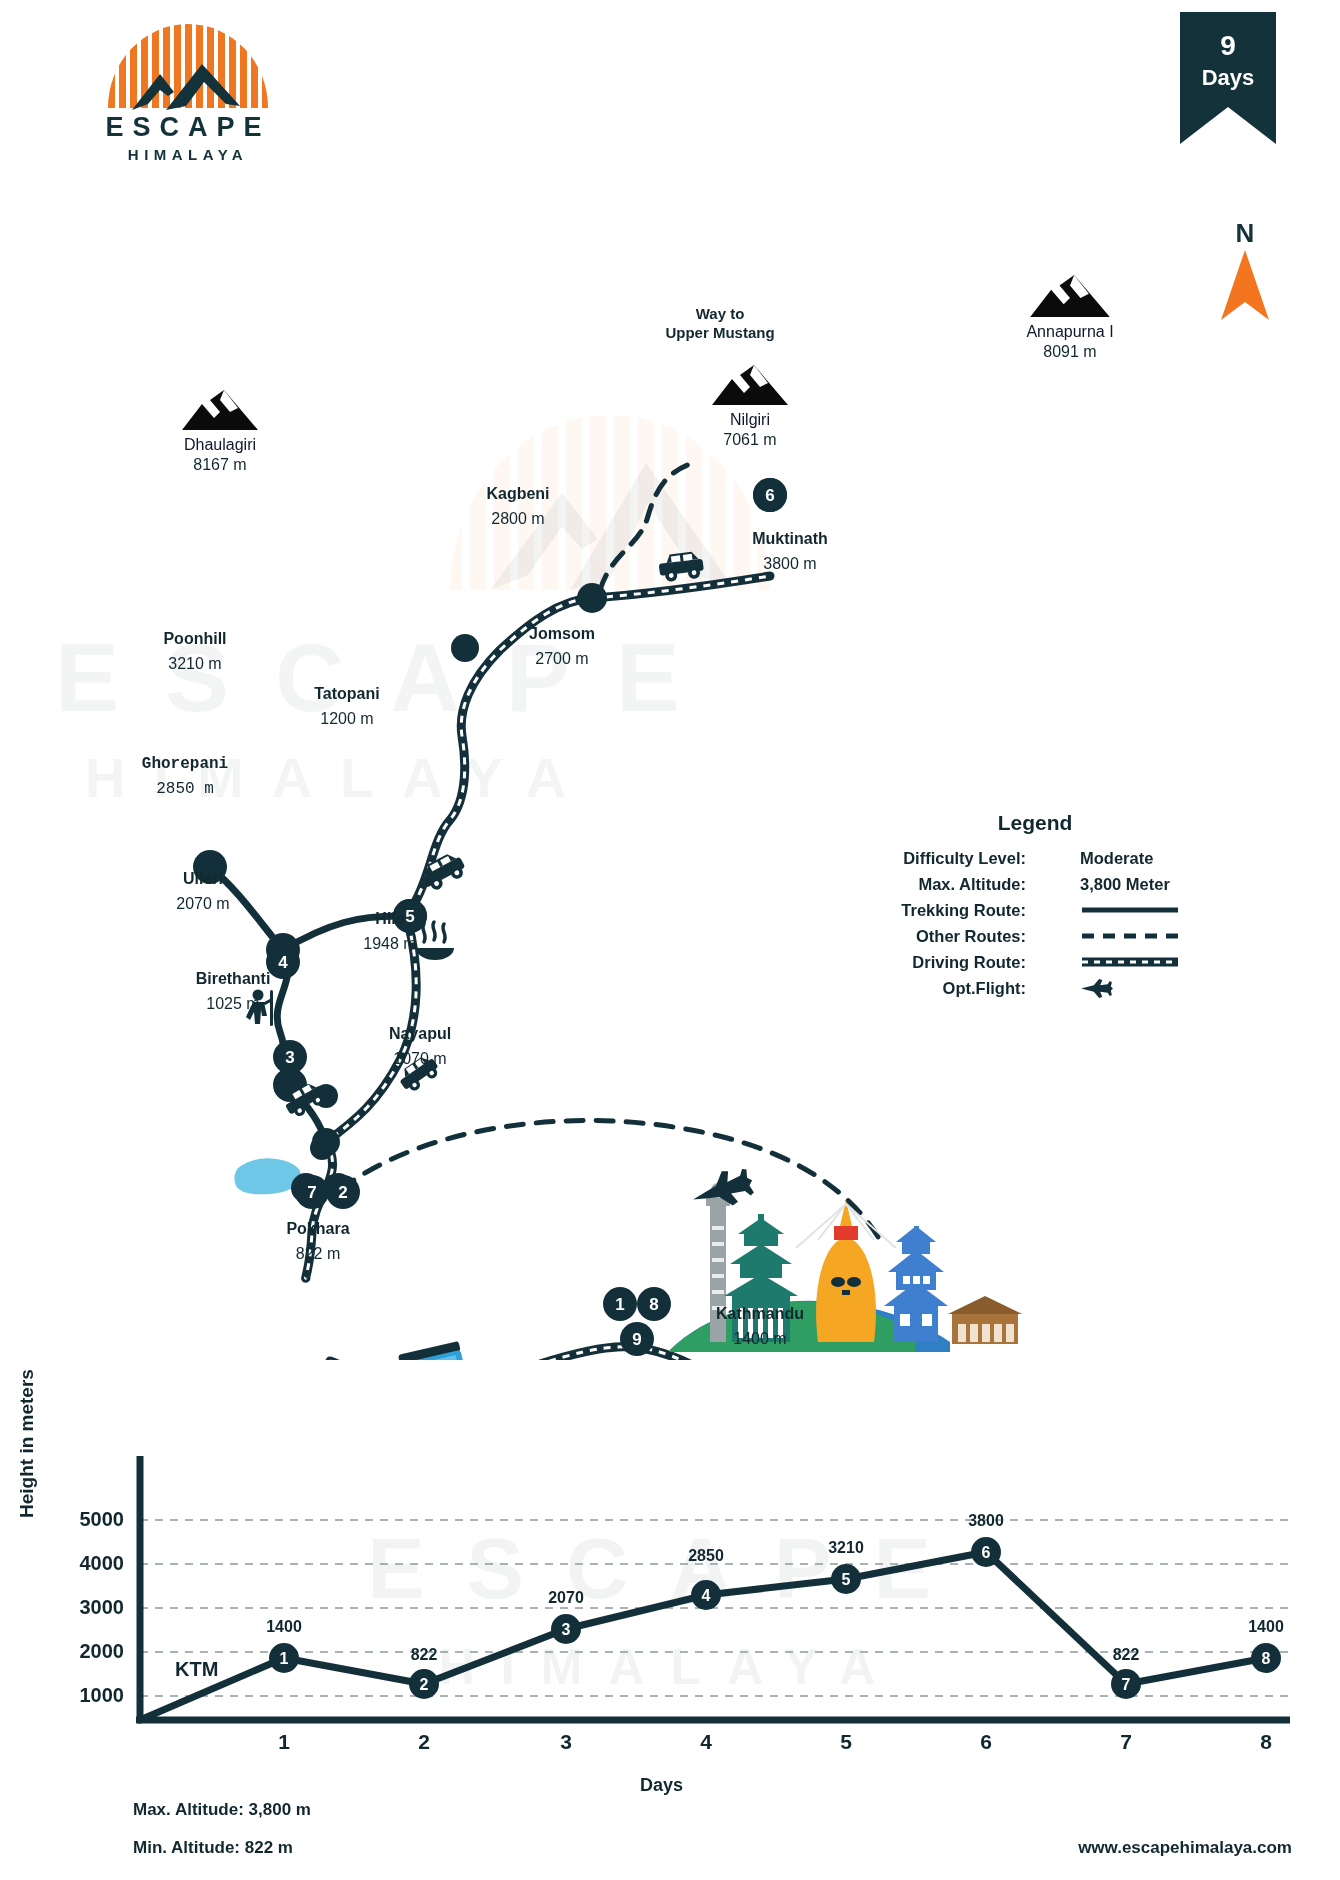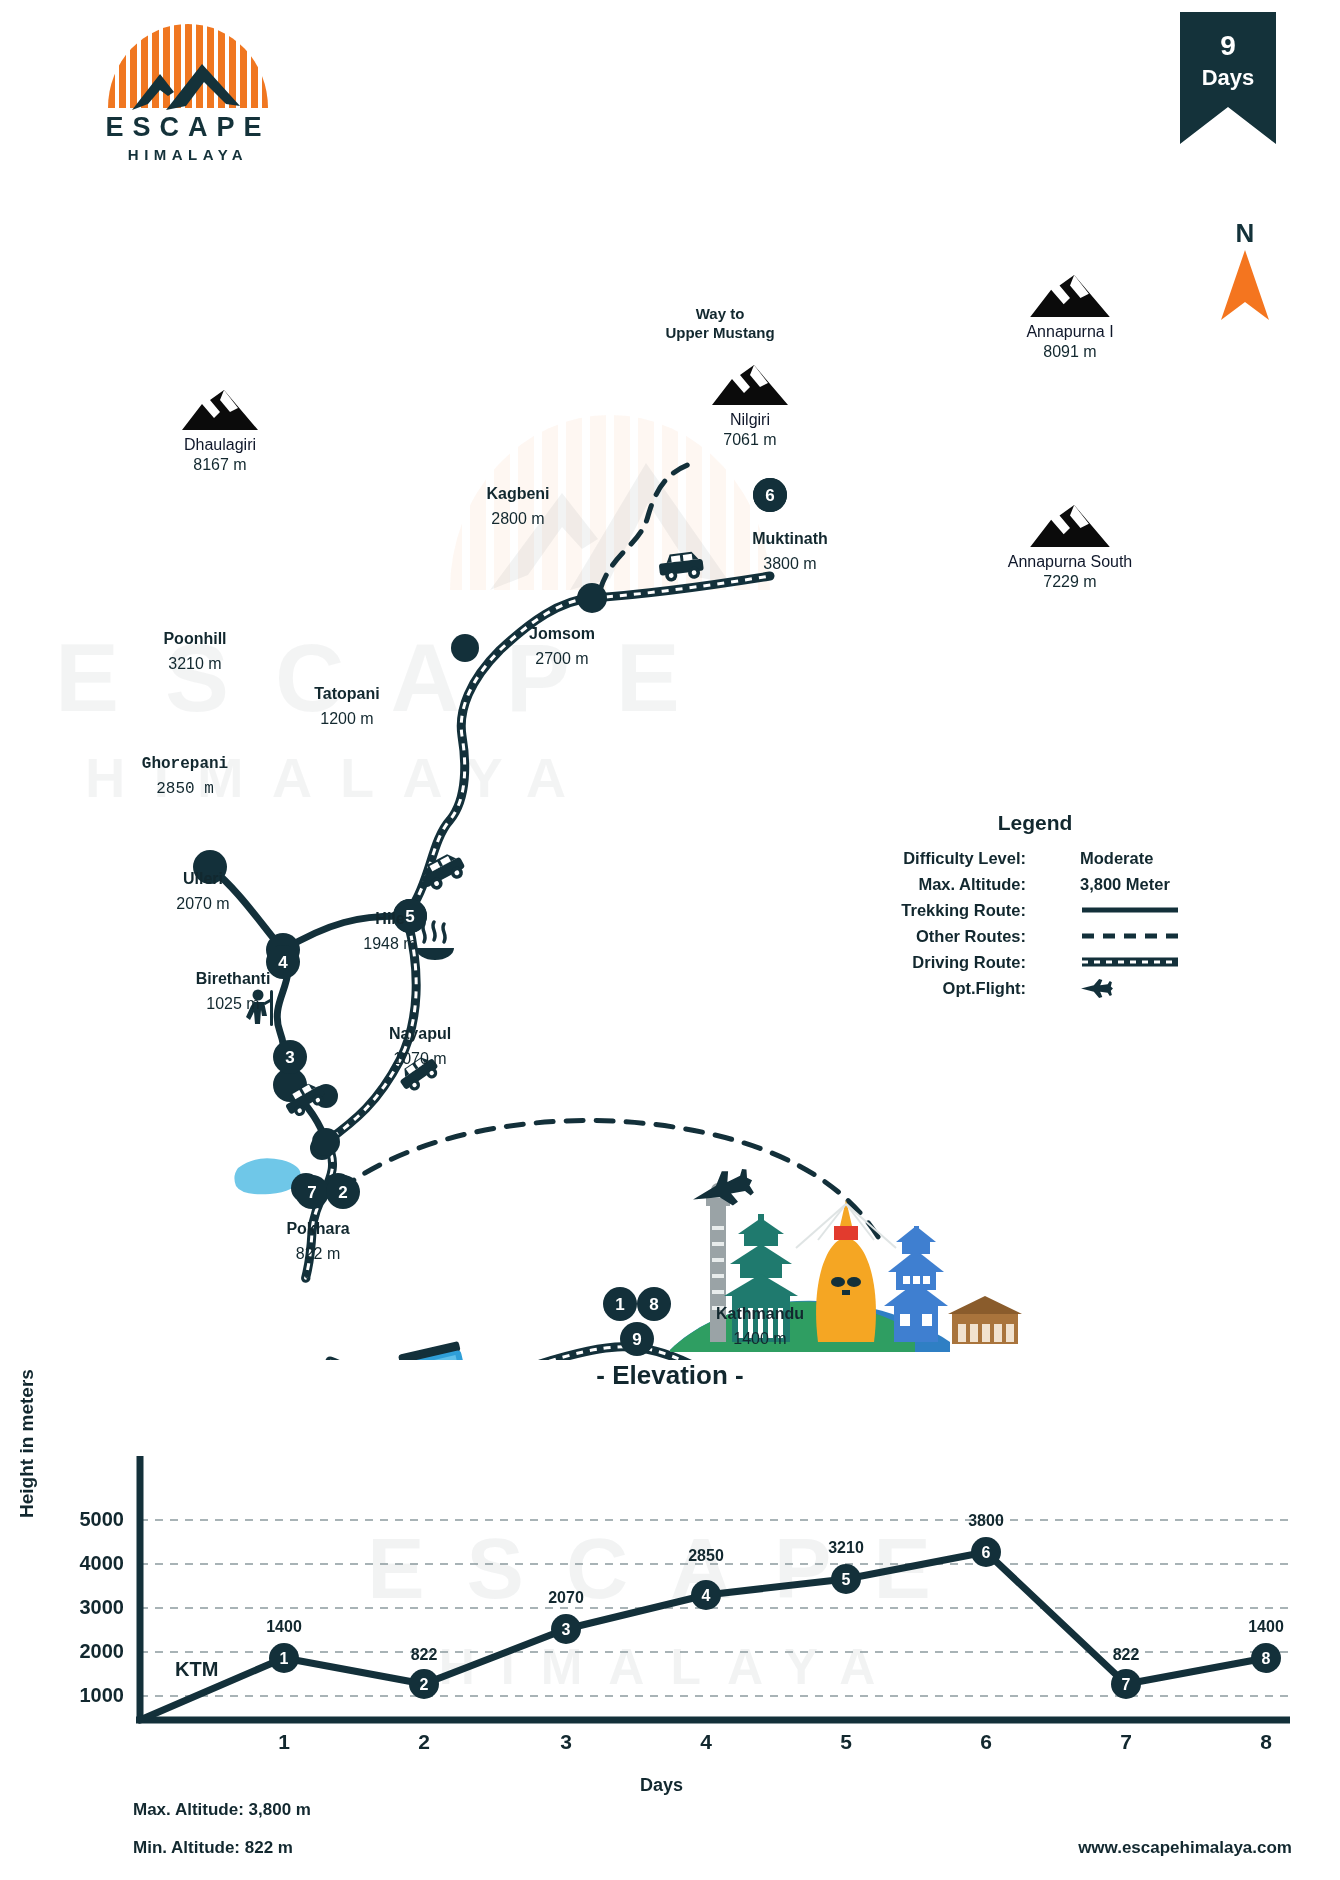--- a/index.html
+++ b/index.html
@@ -434,28 +434,20 @@
 
     <div class="mt-block" style="left:960px; top:95px; width:220px;">
       <svg class="mt-ico" width="84" height="44" viewBox="0 0 80 42">
         <path d="M2 40 L22 14 L34 28 L40 22 L30 10 L44 0 L78 40 Z" fill="#0b0b0b"></path>
         <path d="M44 0 L58 18 L50 22 L40 10 Z" fill="#ffffff"></path>
       </svg>
       <div class="mt-name">Annapurna I</div>
       <div class="mt-alt">8091 m</div>
     </div>
 
-    <div class="mt-block" style="left:940px; top:325px; width:260px;">
-      <svg class="mt-ico" width="84" height="44" viewBox="0 0 80 42">
-        <path d="M2 40 L22 14 L34 28 L40 22 L30 10 L44 0 L78 40 Z" fill="#0b0b0b"></path>
-        <path d="M44 0 L58 18 L50 22 L40 10 Z" fill="#ffffff"></path>
-      </svg>
-      <div class="mt-name">Annapurna South</div>
-      <div class="mt-alt">7229 m</div>
-    </div>
 
     <div id="compass">
       <div class="n">N</div>
       <svg width="56" height="80" viewBox="0 0 56 80">
         <path d="M28 4 L52 74 L28 56 L4 74 Z" fill="#f4751f"></path>
       </svg>
     </div>
 
     <div class="place" style="left:110px; top:450px; width:170px;">
       <div class="p-name">Poonhill</div>
@@ -557,21 +549,20 @@
         <span class="v swatch">
           <svg width="34" height="26" viewBox="0 0 64 34">
             <path d="M2 18 L26 12 L36 0 L42 2 L38 12 L52 10 L56 4 L60 6 L58 14 L62 18 L58 22 L60 30 L56 32 L52 26 L38 24 L42 34 L36 36 L26 24 Z" fill="#13303a"></path>
           </svg>
         </span>
       </div>
     </div>
   </div>
 
   <div id="chart-sec">
-    <div id="chart-title">- Elevation -</div>
 
     <div id="chart-wrap">
       <div id="ylabel">Height in meters</div>
 
       <div class="ytick" style="left:38px; top:100px;">5000</div>
       <div class="ytick" style="left:38px; top:144px;">4000</div>
       <div class="ytick" style="left:38px; top:188px;">3000</div>
       <div class="ytick" style="left:38px; top:232px;">2000</div>
       <div class="ytick" style="left:38px; top:276px;">1000</div>
 

